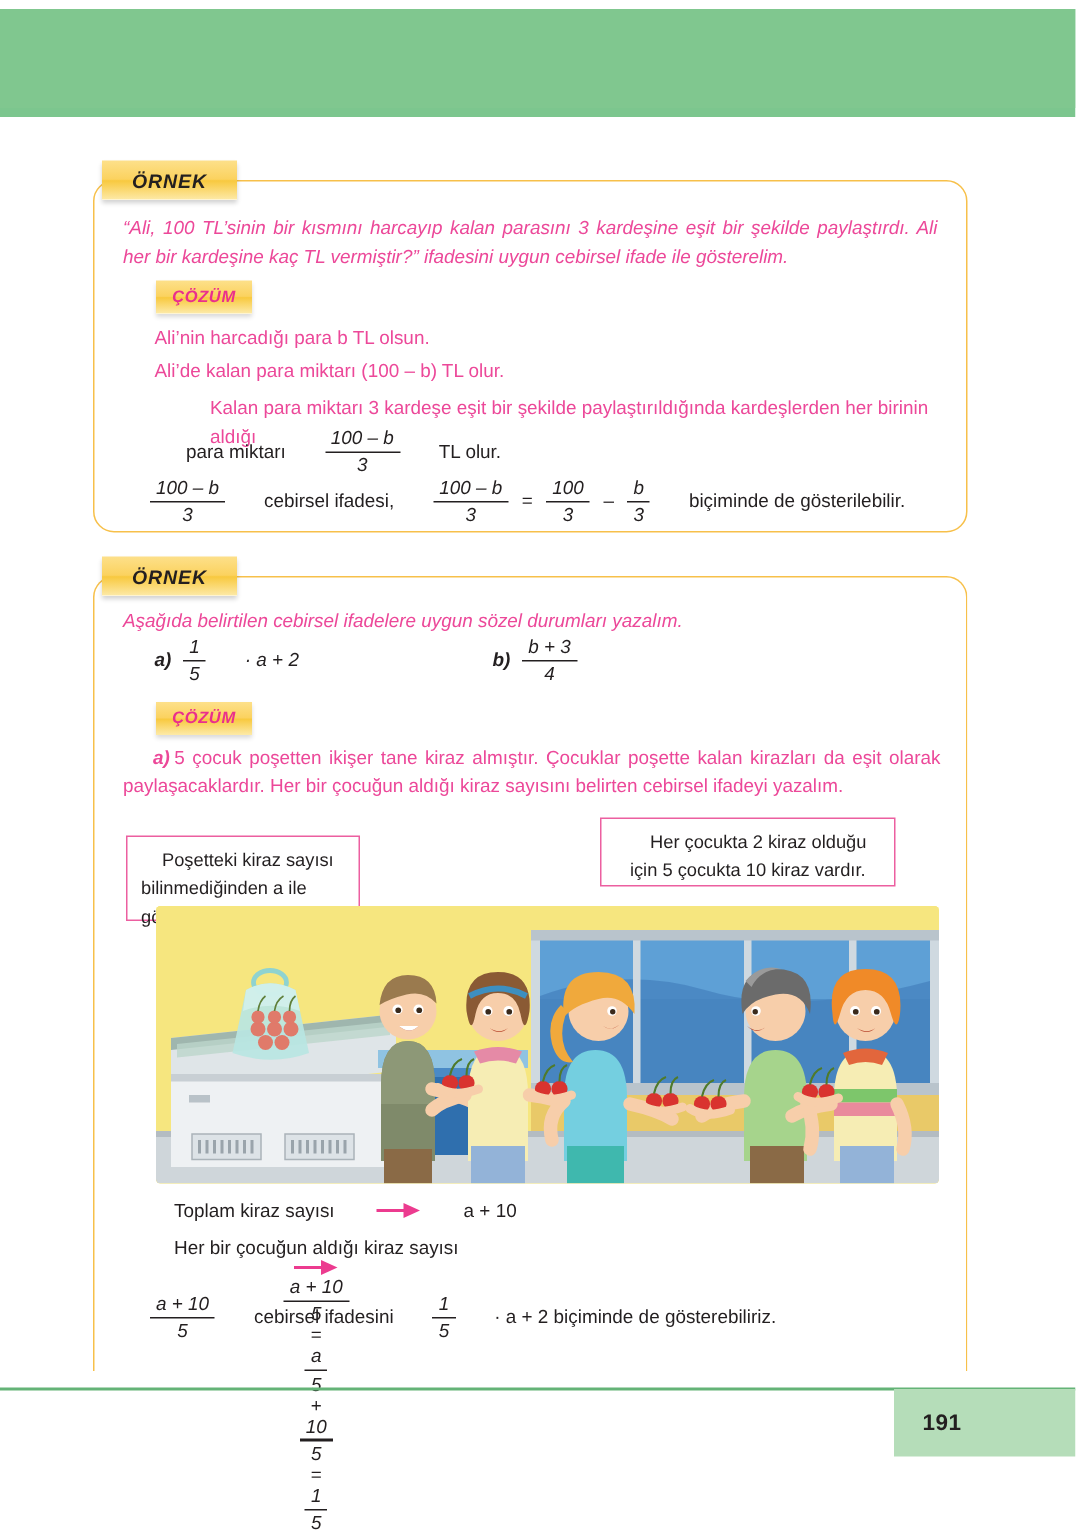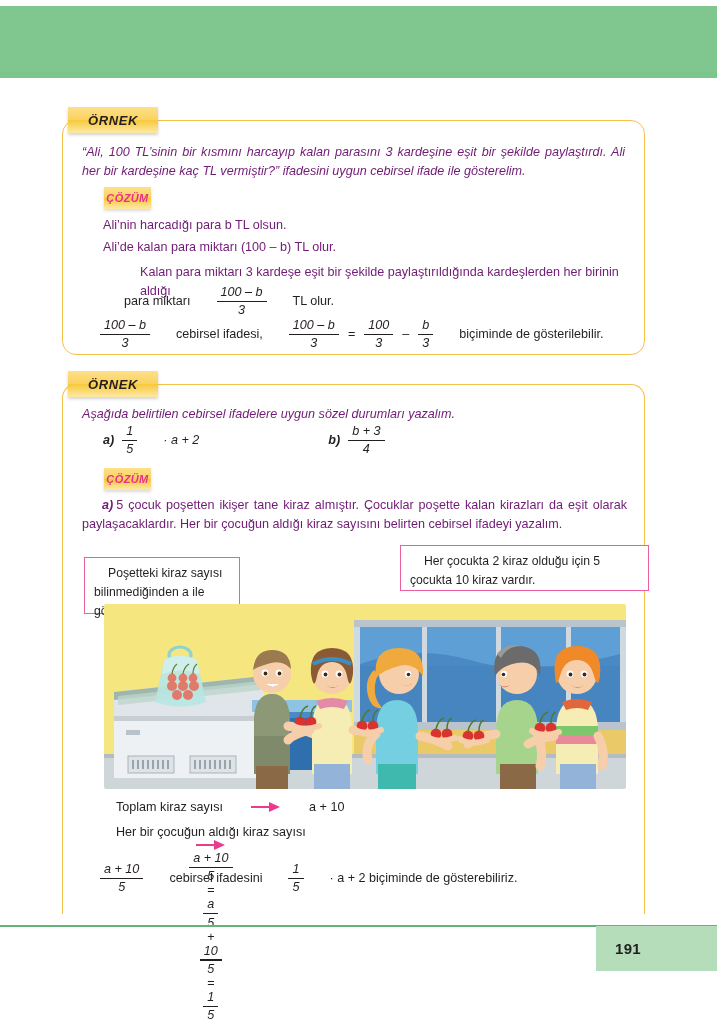--- a/index.html
+++ b/index.html
@@ -101,41 +101,41 @@
     font-weight: bold;
     font-style: italic;
     letter-spacing: .6px;
   }
   .tab-ornek { width: 90px; }
   .tab-ornek span { color: #231f20; }
   #tab-ornek-1 { left: 68px; top: 107px; }
   #tab-ornek-2 { left: 68px; top: 371px; }
 
   .tab-cozum {
-    width: 47px;
+    width: 64px;
     height: 22px;
     background: linear-gradient(180deg, #fde08a 0%, #fbd25f 48%, #f8c93f 52%, #fdeaa8 100%);
     box-shadow: 0 2px 3px rgba(0,0,0,.15);
   }
   .tab-cozum span {
     color: #ea2f8c;
     font-size: 11px;
     font-weight: bold;
     font-style: italic;
     letter-spacing: .4px;
   }
   #tab-cozum-1 { left: 104px; top: 187px; }
   #tab-cozum-2 { left: 104px; top: 468px; }
 
   
   .prose {
     position: absolute;
     font-size: 12.6px;
     line-height: 19px;
-    color: #701a75;
+    color: #ec4899;
   }
   .prose.italic { font-style: italic; }
   .indent { display: inline-block; width: 20px; }
 
   #q1-text {
     left: 82px;
     top: 143px;
     width: 543px;
     text-align: justify;
   }
@@ -220,22 +220,23 @@
   }
   #callout-left {
     left: 84px;
     top: 557px;
     width: 156px;
     height: 57px;
   }
   #callout-right {
     left: 400px;
     top: 545px;
-    width: 249px;
+    width: 197px;
     height: 46px;
+    text-align: center;
   }
   .callout .lead { display: inline-block; width: 14px; }
 
   
   .pink-arrow {
     position: absolute;
     left: 151px;
     top: 613px;
     width: 22px;
     height: 45px;

